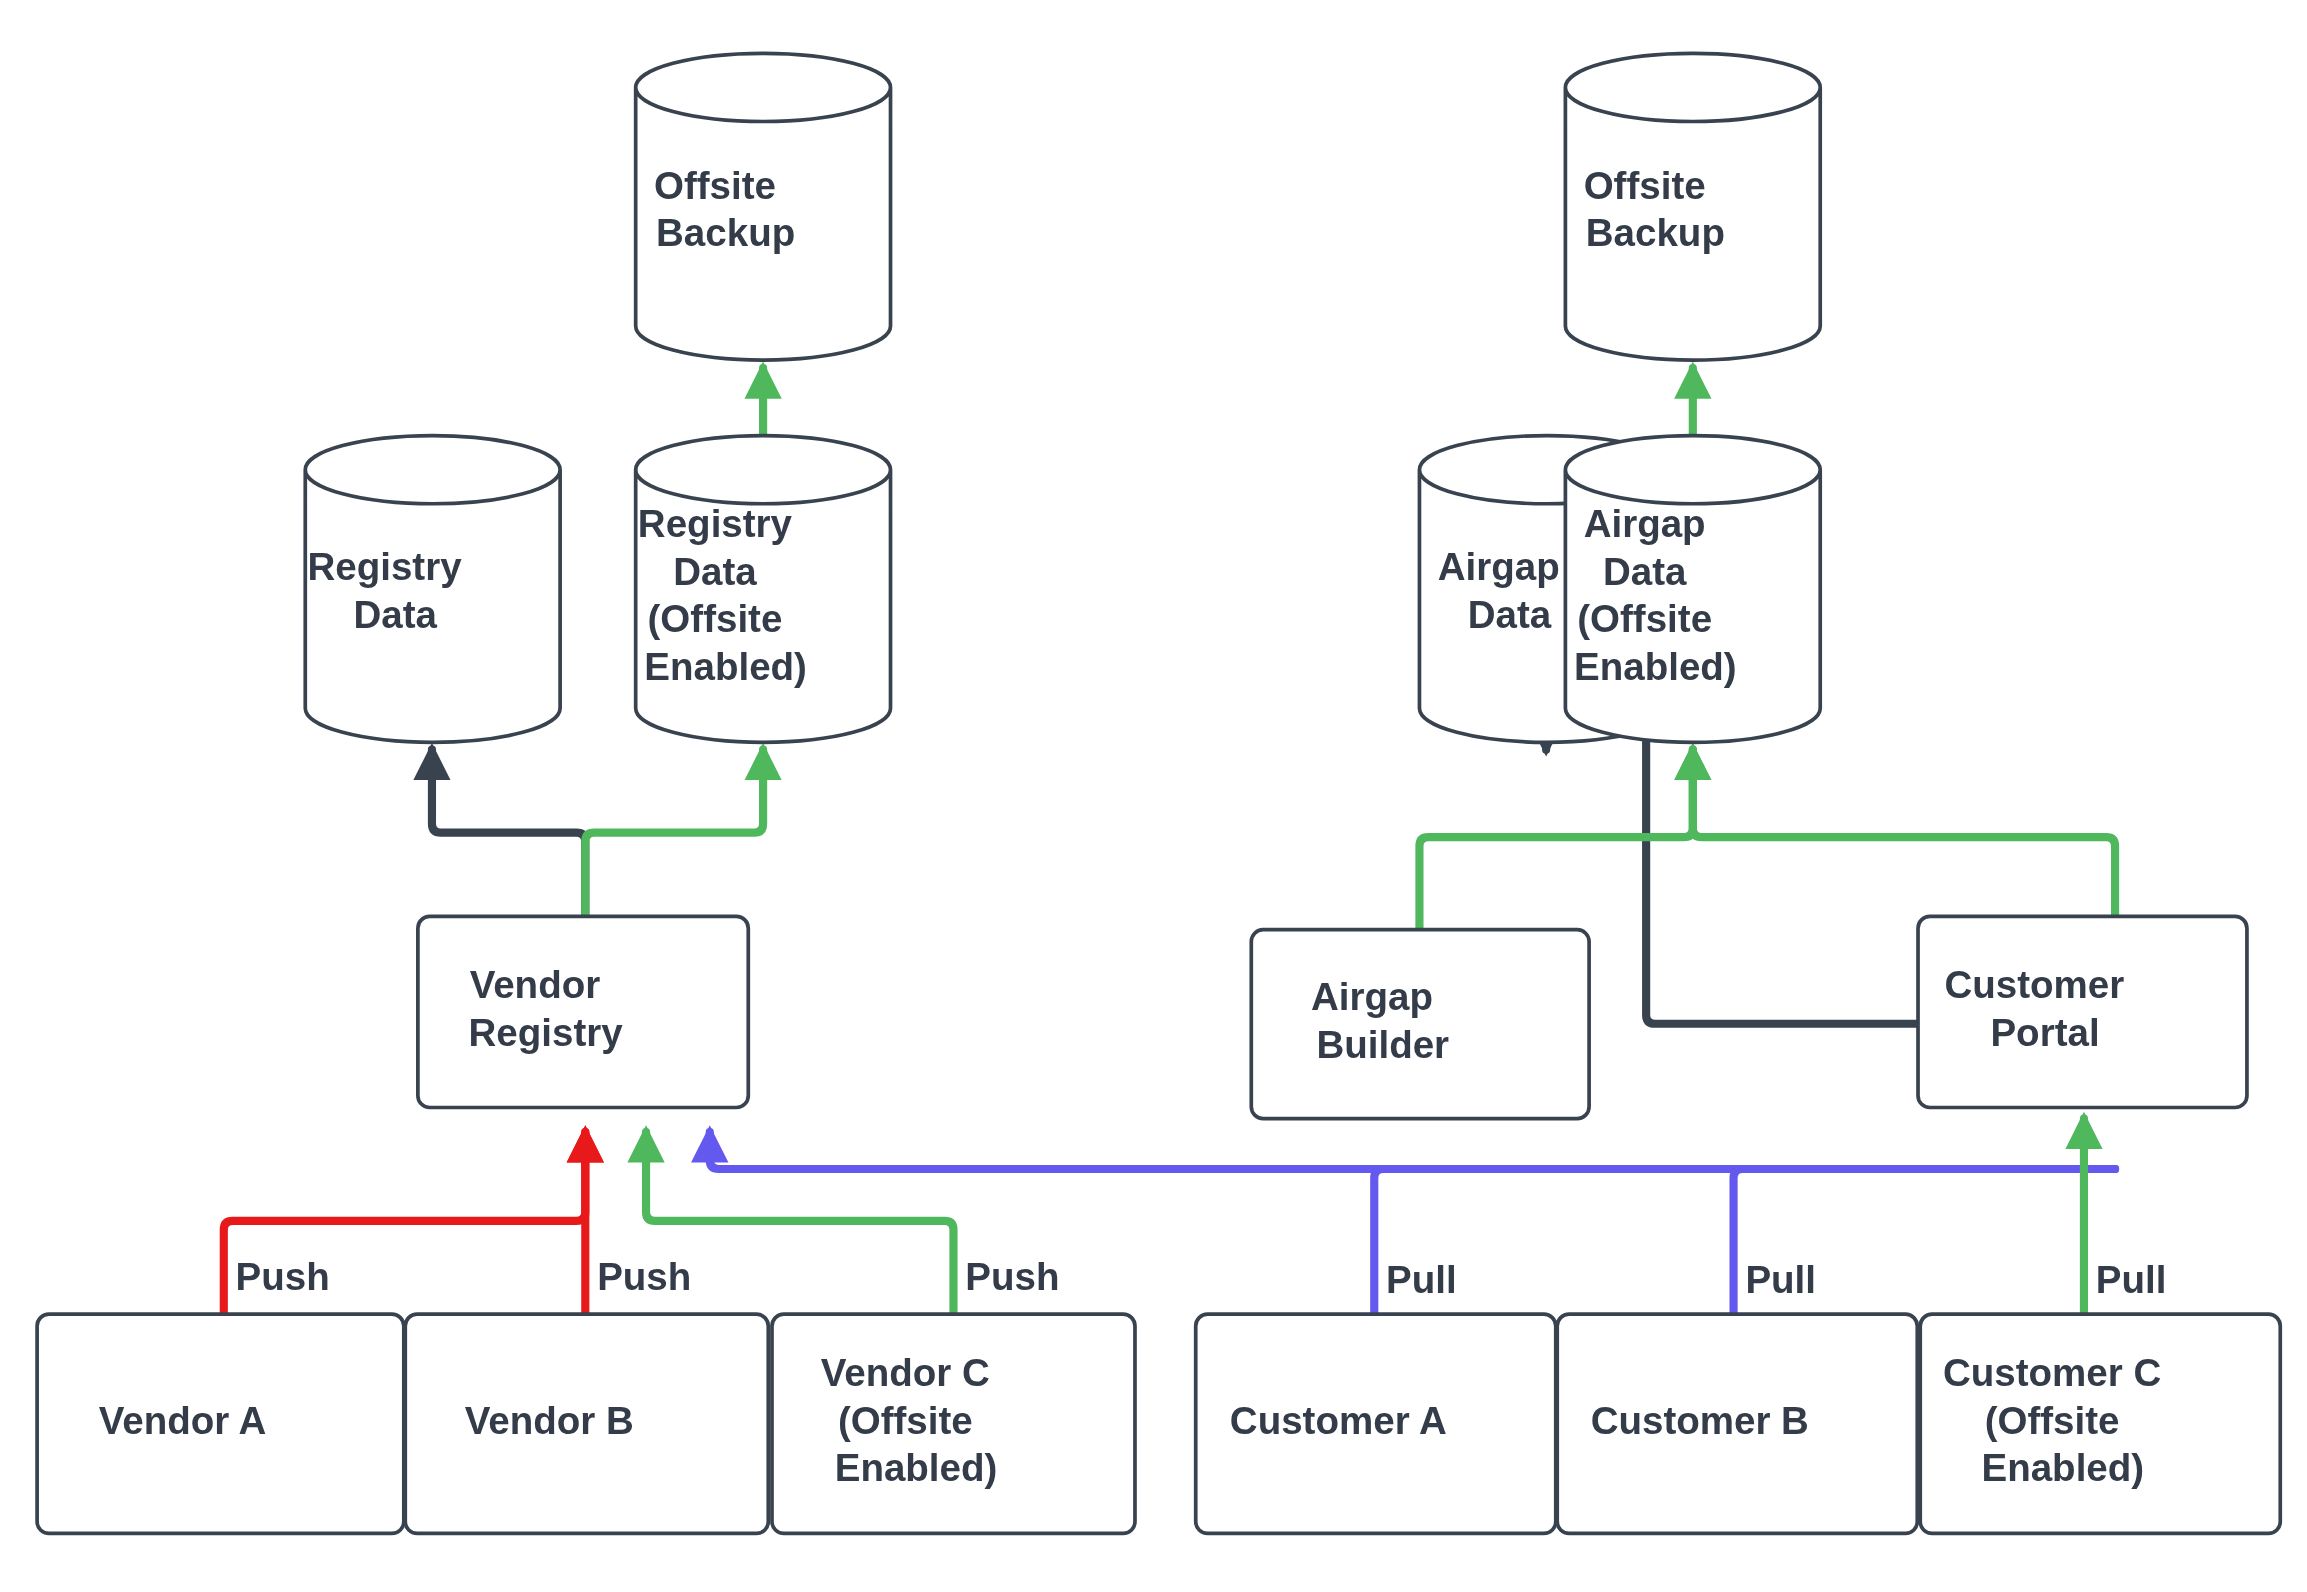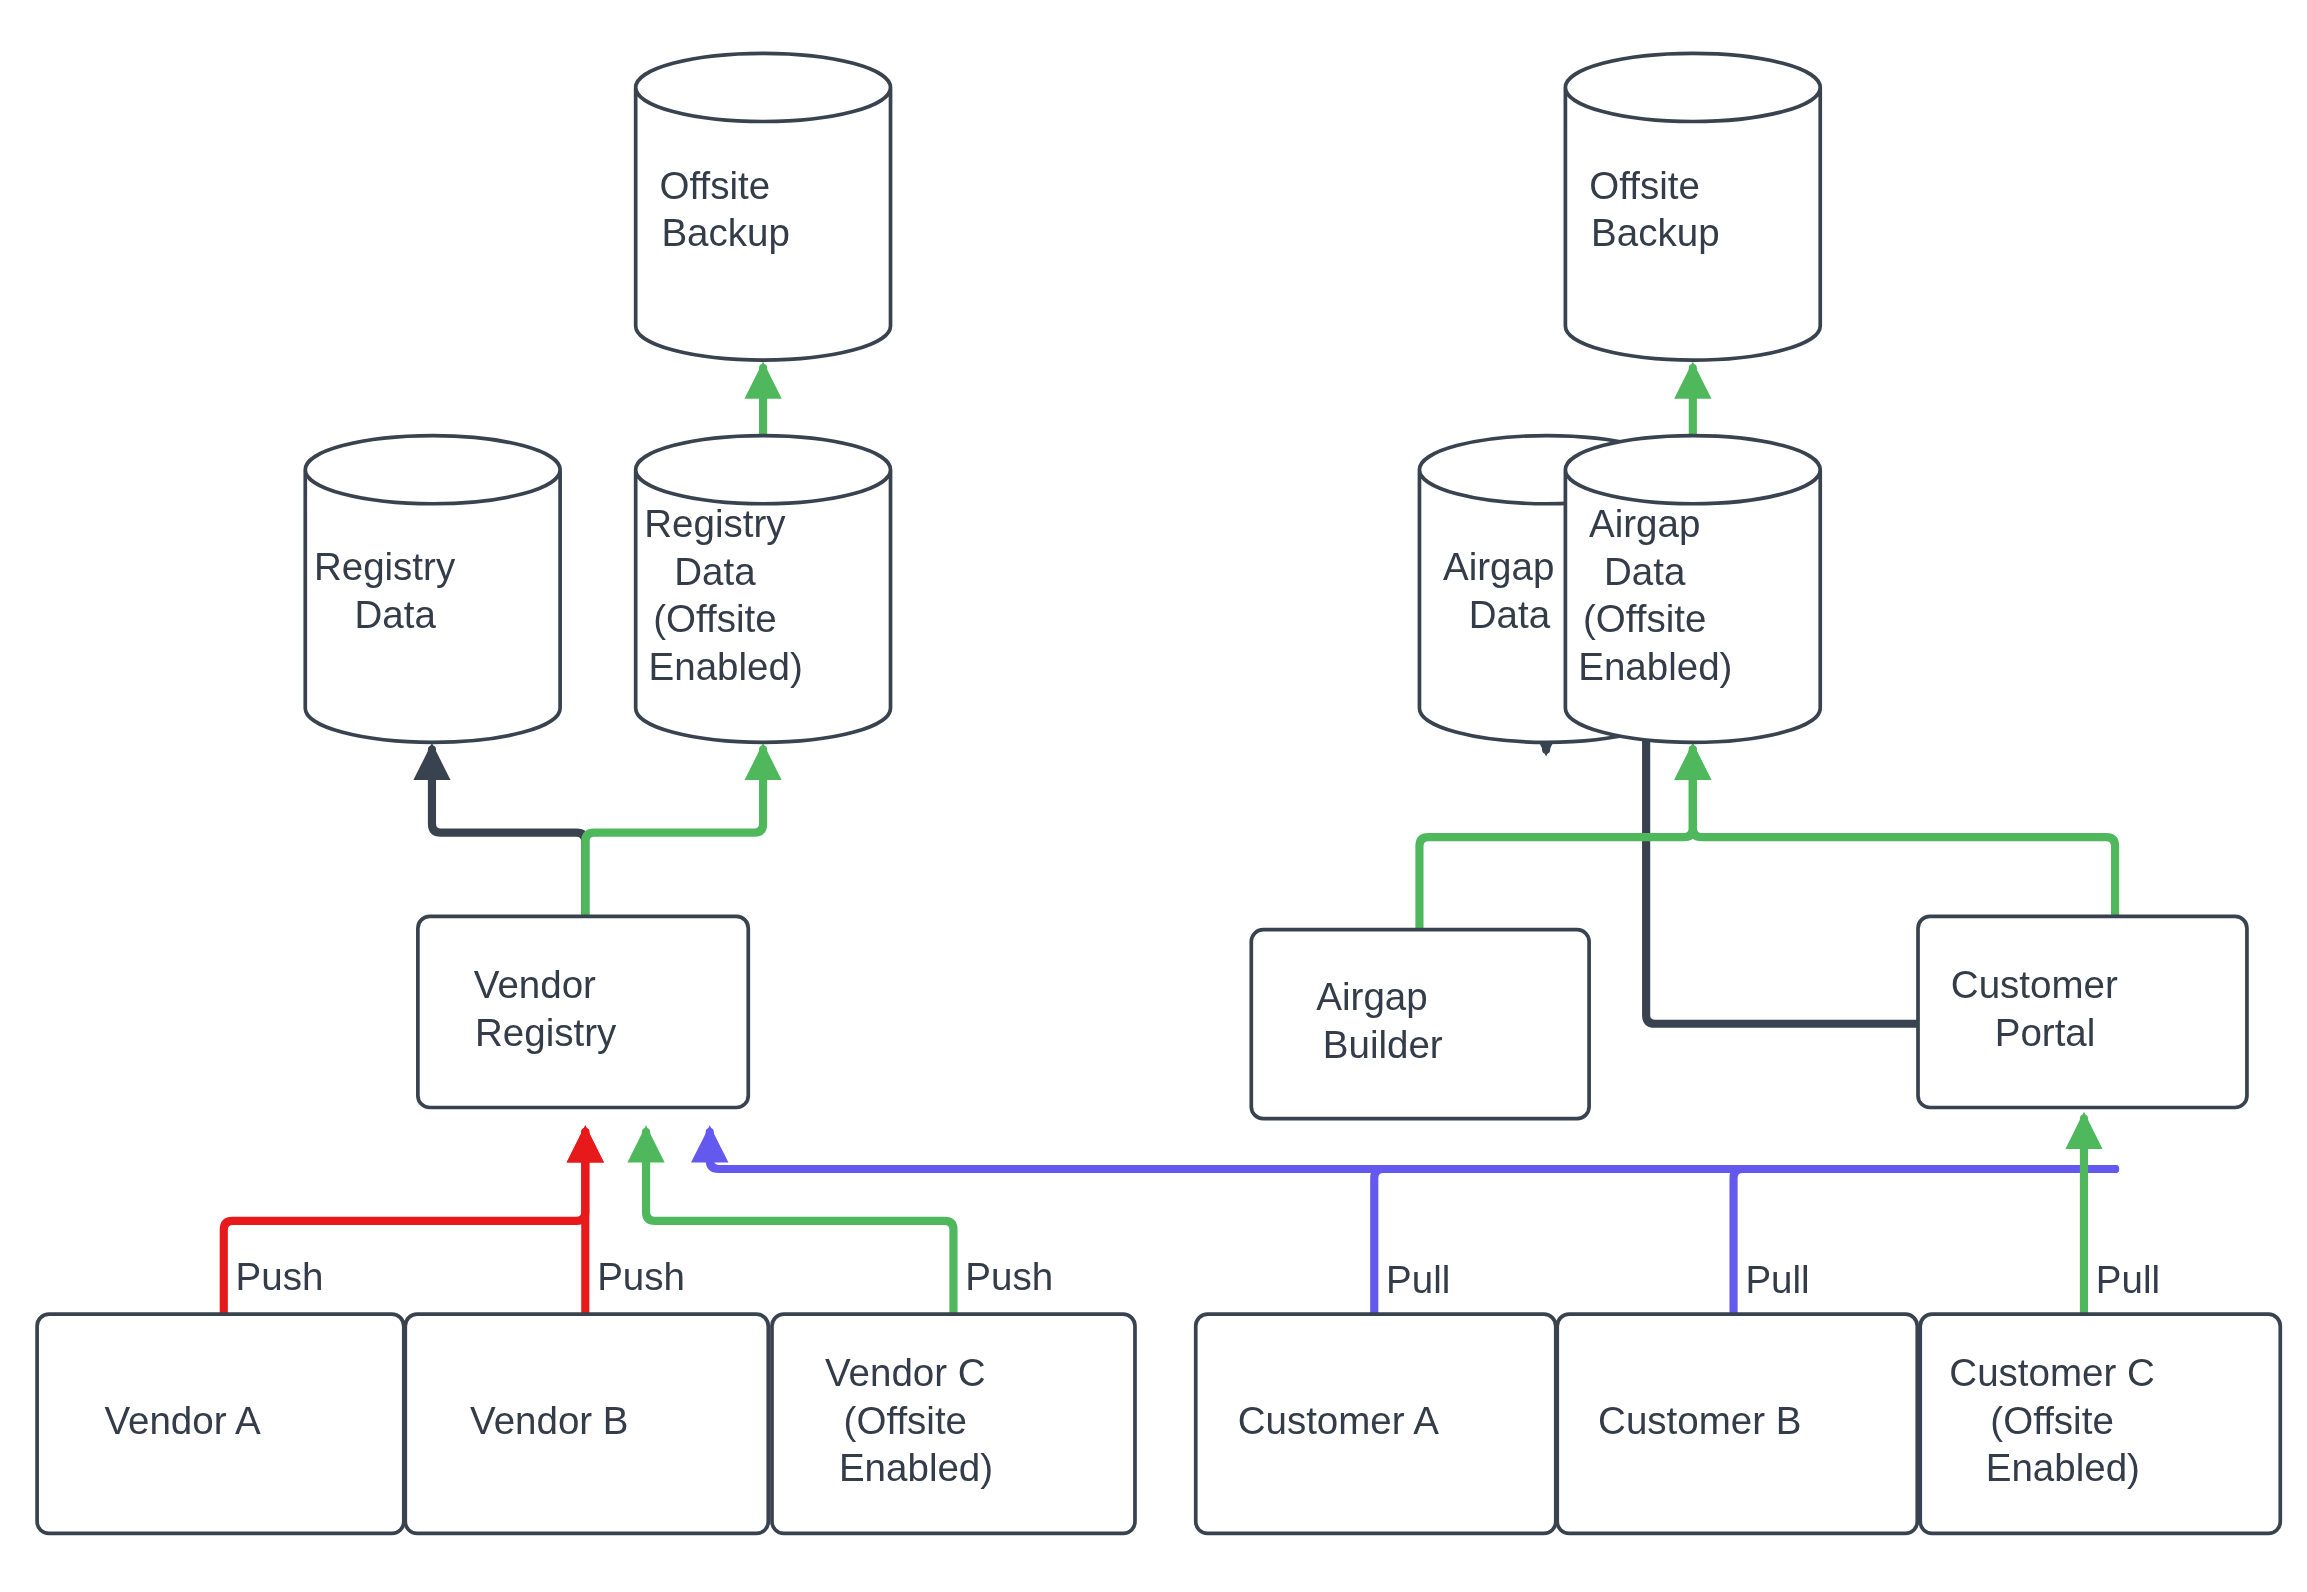--- a/index.html
+++ b/index.html
@@ -10,20 +10,21 @@
   body {
     width: 2307px;
     height: 1592px;
     font-family: "Liberation Sans", sans-serif;
     overflow: hidden;
   }
   #diagram-root {
     position: relative;
     width: 2307px;
     height: 1573px;
+    font-weight: bold;
   }
   svg#diagram {
     display: block;
     width: 2307px;
     height: 1592px;
   }
   .node-shape {
     fill: #ffffff;
     stroke: #394350;
     stroke-width: 5;

